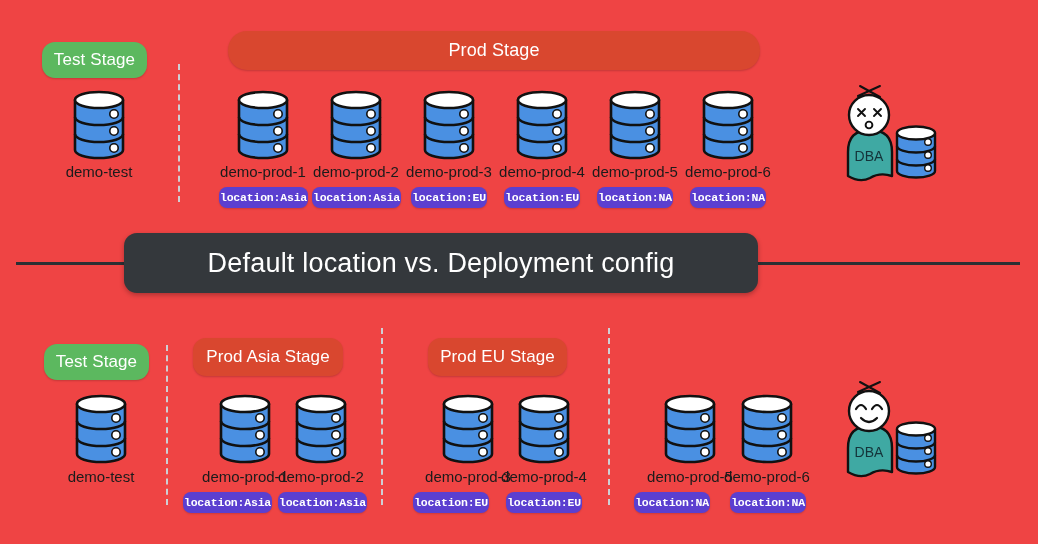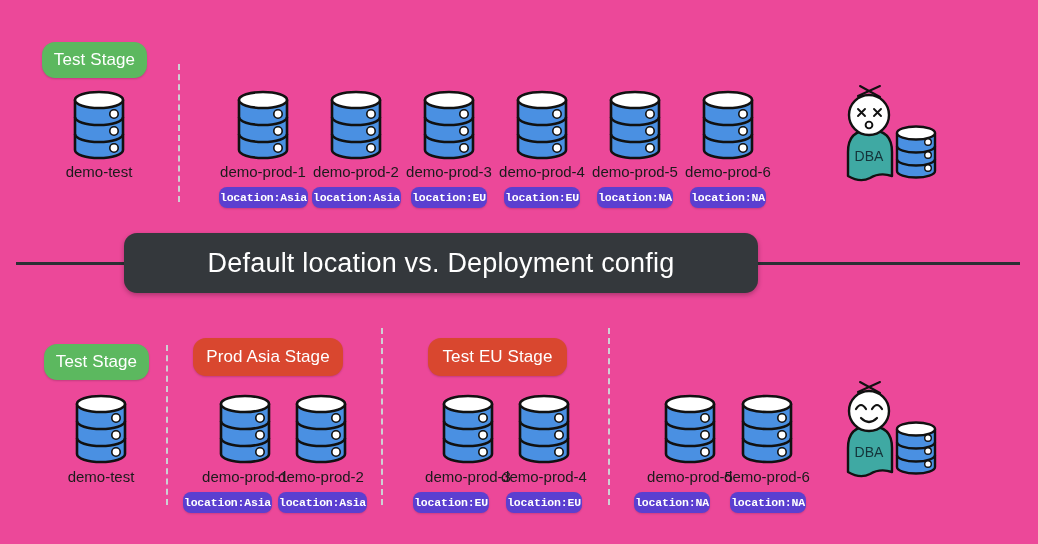--- a/index.html
+++ b/index.html
@@ -104,26 +104,29 @@
     white-space: nowrap;
     box-shadow: 0 2px 5px rgba(0,0,0,.28);
   }
 
   
   .dba { position: absolute; }
 </style>
 </head>
 <body>
 
-<div id="canvas" style="background: #ec4899;">
+<div id="canvas" style="background: #ef4444;">
 
   <div class="chip green" style="left: 42px; top: 42px; width: 105px; height: 36px; background: rgb(92, 184, 95);">
     <span>Test Stage</span>
   </div>
 
+  <div class="chip red bar" style="left: 228px; top: 31px; width: 532px; height: 39px; background: rgb(217, 71, 47);">
+    <span>Prod Stage</span>
+  </div>
 
   <div class="divider" style="left: 178px; top: 64px; height: 138px; border-left-color: rgb(207, 207, 212);"></div>
 
   <div class="db" style="left:68px; top:88px;">
     <svg width="62" height="74" viewBox="0 0 62 74" xmlns="http://www.w3.org/2000/svg">
       <g stroke="#111" stroke-width="2.6" stroke-linejoin="round">
         <path d="M7 12 v50 a24 8 0 0 0 48 0 v-50 z" fill="#4a90e2"></path>
         <ellipse cx="31" cy="12" rx="24" ry="8" fill="#ffffff"></ellipse>
         <path d="M7 29 a24 8 0 0 0 48 0" fill="none"></path>
         <path d="M7 46 a24 8 0 0 0 48 0" fill="none"></path>
@@ -290,21 +293,21 @@
   <div class="divider" style="left: 381px; top: 328px; height: 177px; border-left-color: rgb(207, 207, 212);"></div>
   <div class="divider" style="left: 608px; top: 328px; height: 177px; border-left-color: rgb(207, 207, 212);"></div>
 
   <div class="chip green" style="left: 44px; top: 344px; width: 105px; height: 36px; background: rgb(92, 184, 95);">
     <span>Test Stage</span>
   </div>
   <div class="chip red" style="left: 193px; top: 338px; width: 150px; height: 38px; background: rgb(217, 71, 47);">
     <span>Prod Asia Stage</span>
   </div>
   <div class="chip red" style="left: 428px; top: 338px; width: 139px; height: 38px; background: rgb(217, 71, 47);">
-    <span>Test EU Stage</span>
+    <span>Prod EU Stage</span>
   </div>
 
   <div class="db" style="left:70px; top:392px;">
     <svg width="62" height="74" viewBox="0 0 62 74" xmlns="http://www.w3.org/2000/svg">
       <g stroke="#111" stroke-width="2.6" stroke-linejoin="round">
         <path d="M7 12 v50 a24 8 0 0 0 48 0 v-50 z" fill="#4a90e2"></path>
         <ellipse cx="31" cy="12" rx="24" ry="8" fill="#ffffff"></ellipse>
         <path d="M7 29 a24 8 0 0 0 48 0" fill="none"></path>
         <path d="M7 46 a24 8 0 0 0 48 0" fill="none"></path>
       </g>

